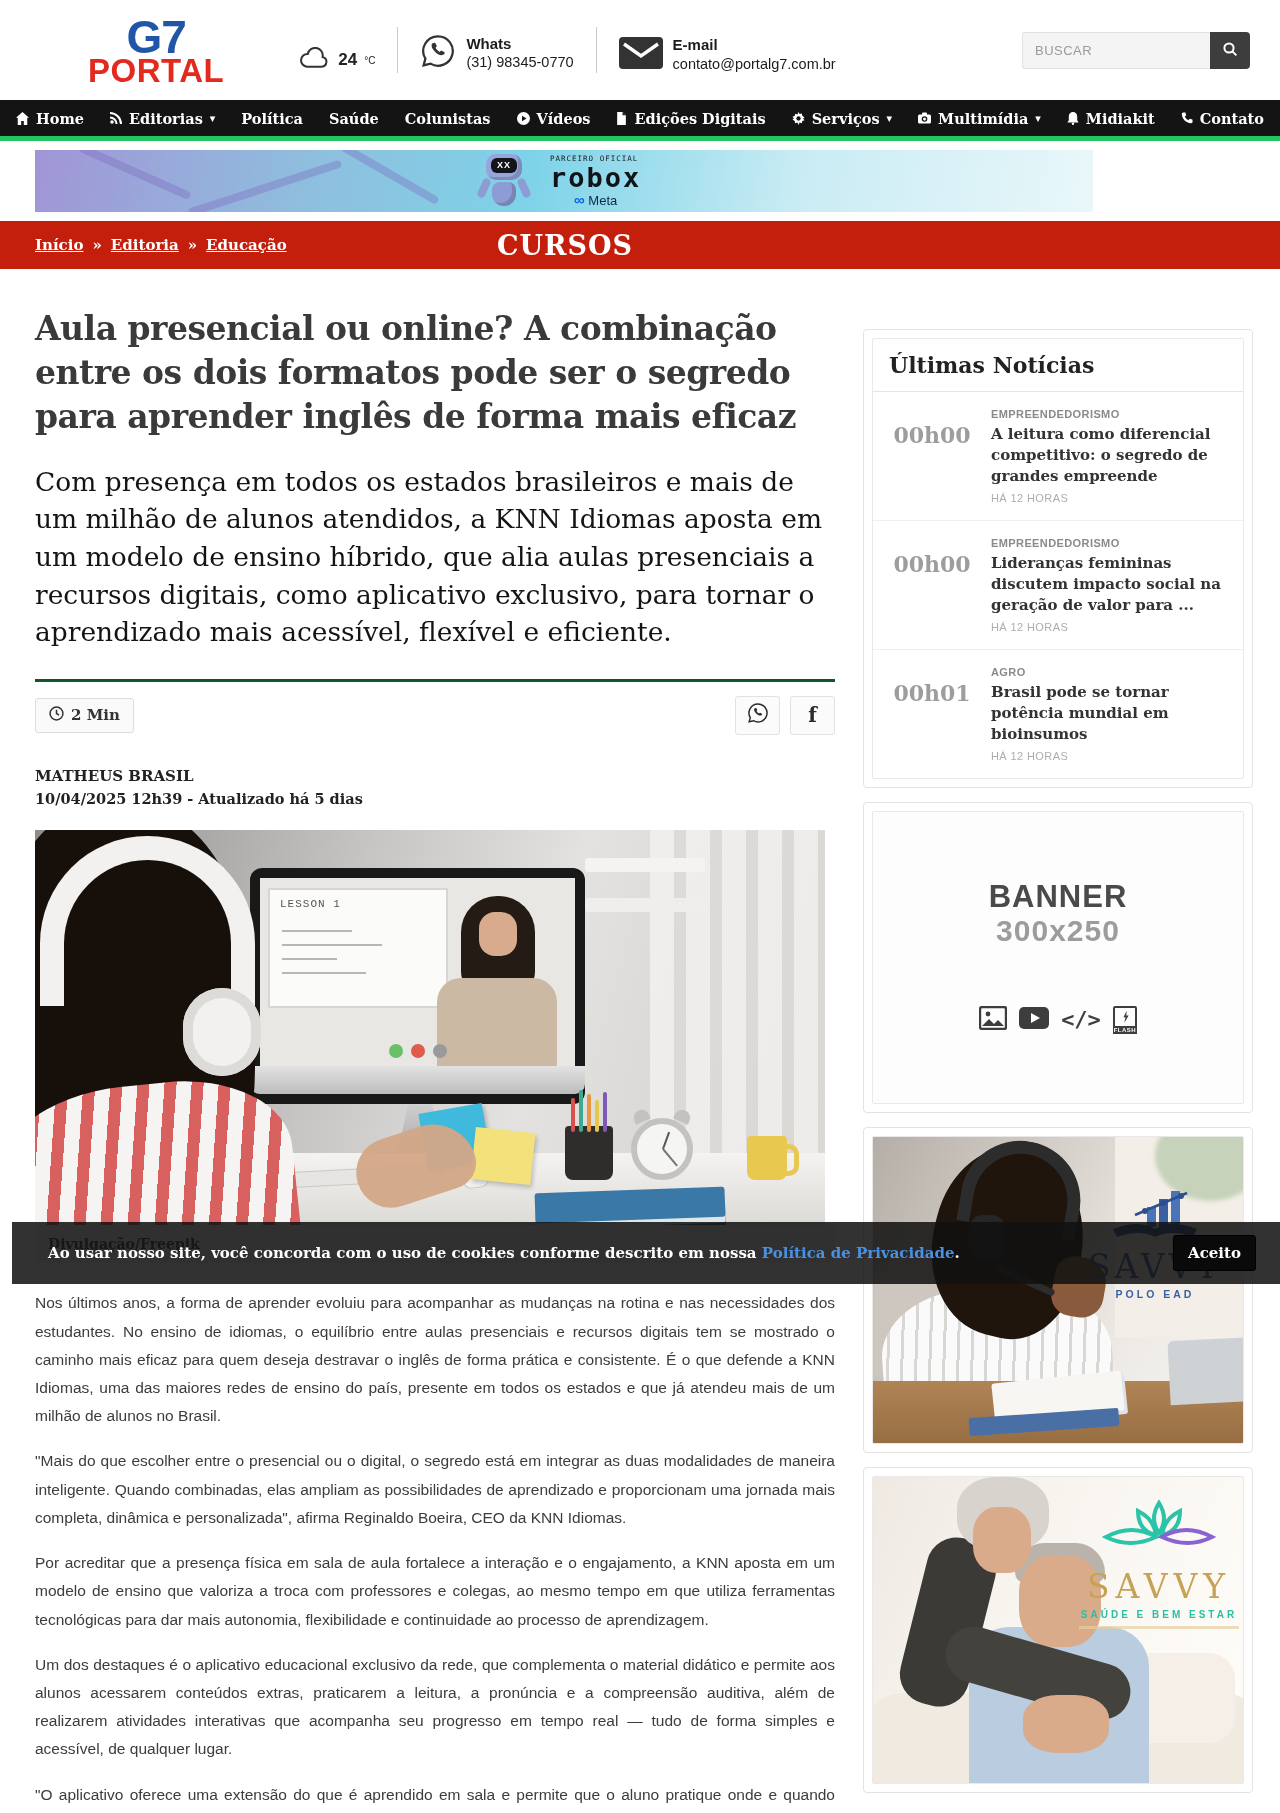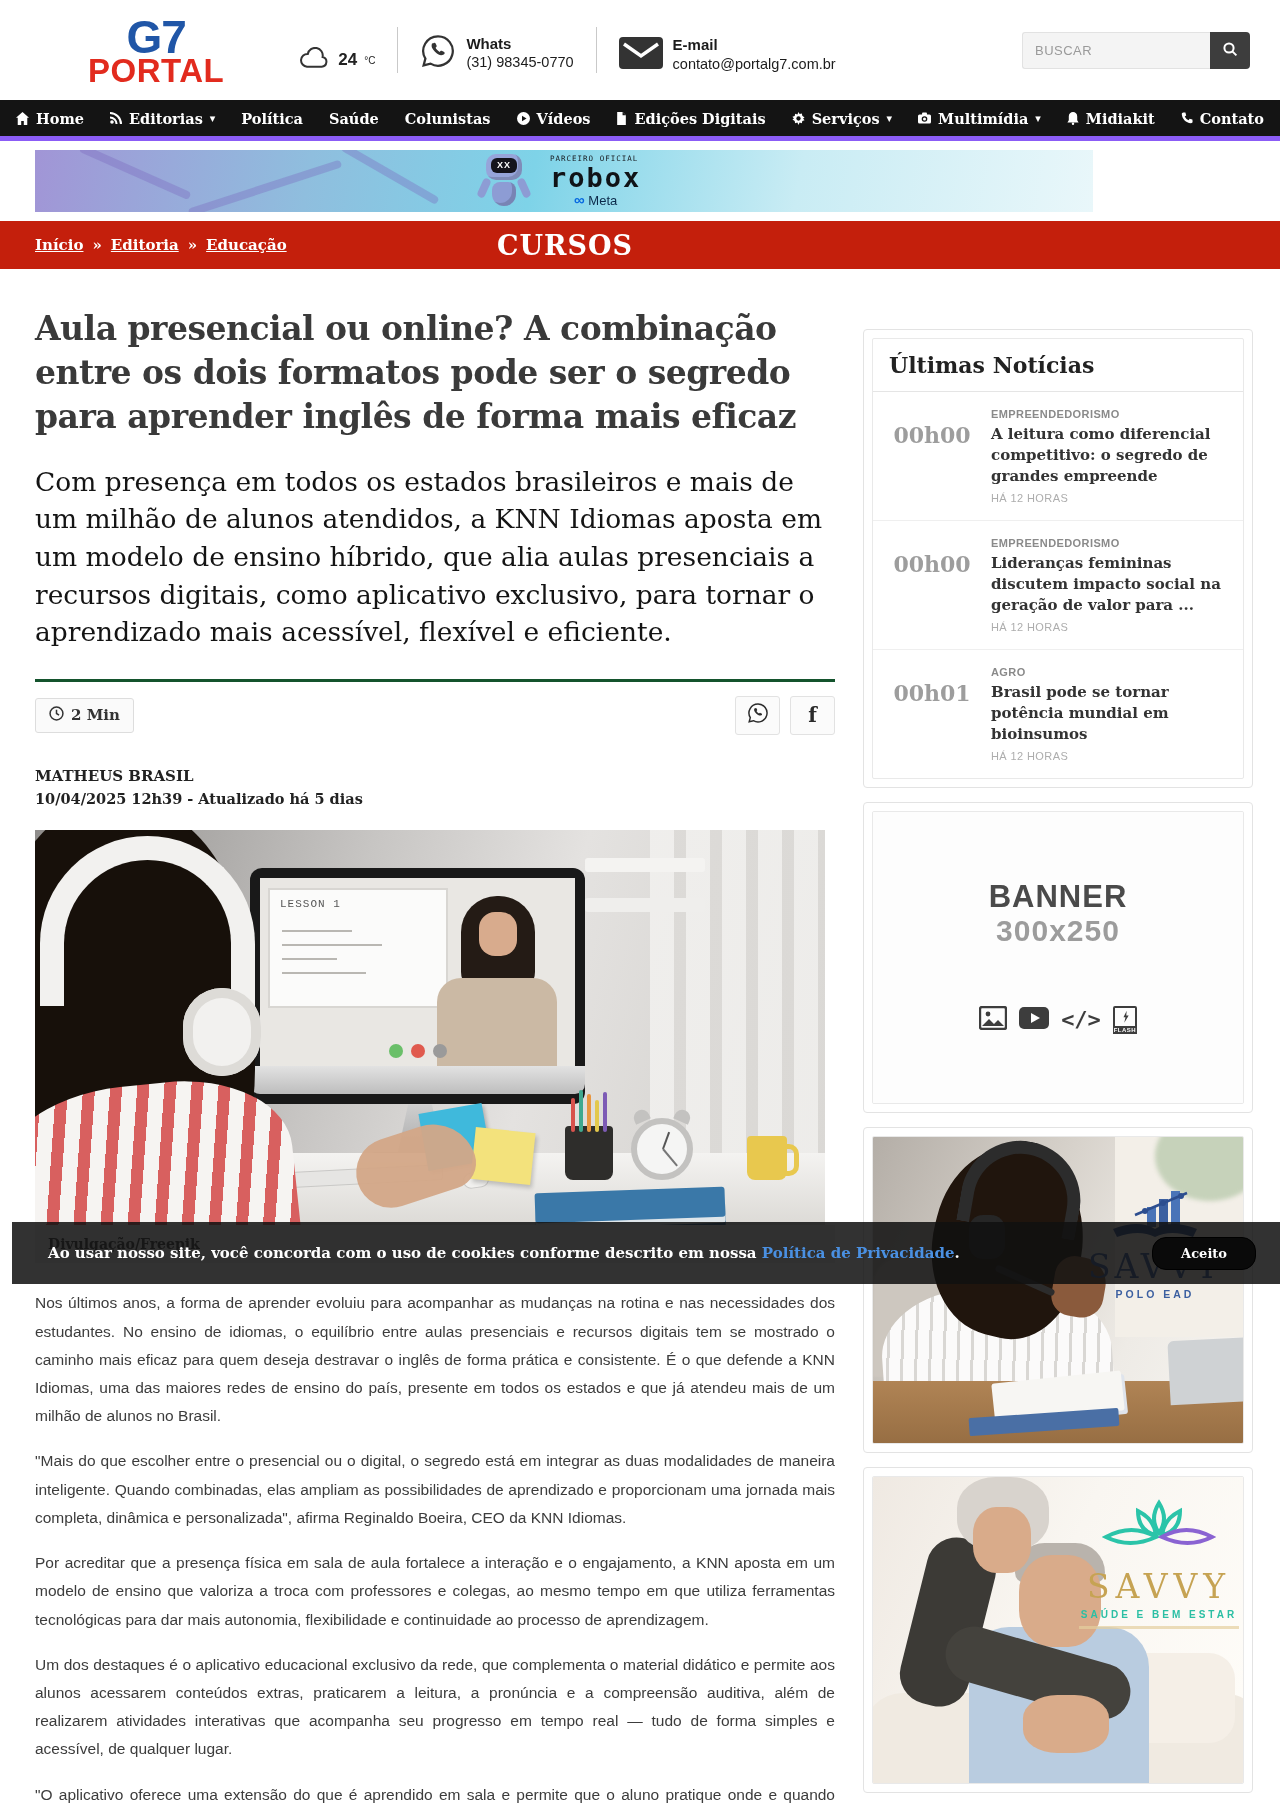--- a/index.html
+++ b/index.html
@@ -19,21 +19,21 @@
   .contact{display:flex;align-items:center;gap:10px}
   .contact .lines{line-height:1.25}
   .contact .l1{font-weight:bold;font-size:15px;color:#1c1c1c}
   .contact .l2{font-size:14.5px;color:#1c1c1c}
   .searchbox{margin-left:auto;display:flex;align-items:center}
   .searchbox input{width:188px;height:37px;background:#f4f4f4;border:1px solid #e2e2e2;border-right:none;padding:0 12px;font-size:13px;color:#555;letter-spacing:.5px;border-radius:3px 0 0 3px;outline:none}
   .searchbox input::placeholder{color:#9a9a9a}
   .searchbox button{width:40px;height:37px;background:#3d3d3d;border:none;border-radius:0 4px 4px 0;cursor:pointer;display:flex;align-items:center;justify-content:center}
 
   
-  .nav{height:41px;background:#141414;display:flex;justify-content:center;align-items:stretch;border-bottom:5px solid #8b5cf6}
+  .nav{height:41px;background:#141414;display:flex;justify-content:center;align-items:stretch;border-bottom:5px solid #22c55e}
   .nav-item{display:flex;align-items:center;gap:7px;padding:0 13px;color:#fff;font-family:"DejaVu Serif",serif;font-weight:bold;font-size:14.5px;cursor:pointer;white-space:nowrap}
   .nav-item svg{display:block}
   .caret{font-size:11px}
 
   
   .top-banner{width:1058px;height:62px;margin:9px 0 0 35px;background:linear-gradient(100deg,#a195d6 0%,#8fbede 26%,#7ed3e8 47%,#c9ecf4 72%,#e9f7fa 100%);position:relative;overflow:hidden;cursor:pointer}
   .net-line{position:absolute;background:rgba(120,100,190,.35);border-radius:4px}
   .robot{position:absolute;left:435px;top:4px;width:70px;height:56px}
   .robot .head{position:absolute;left:16px;top:0;width:36px;height:26px;background:#96a5da;border-radius:10px;box-shadow:inset -4px -3px 0 rgba(0,0,0,.15)}
   .robot .face{position:absolute;left:21px;top:4px;width:26px;height:15px;background:#14141c;border-radius:6px;color:#fff;font-size:9px;font-weight:bold;text-align:center;line-height:15px;letter-spacing:1px}
@@ -163,21 +163,21 @@
   .saude .w-arm2{position:absolute;left:70px;top:168px;width:190px;height:56px;background:#44423d;border-radius:28px;transform:rotate(16deg)}
   .saude .hands{position:absolute;left:150px;top:218px;width:86px;height:58px;background:#d9ab8a;border-radius:40%}
   .savvy-word-gold{font-family:"DejaVu Serif",serif;font-size:33px;color:#c6a353;letter-spacing:6px}
   .savvy-tag-teal{font-size:10px;font-weight:bold;color:#2bbfa4;letter-spacing:3px;margin-top:3px}
   .gold-line{height:3px;background:#e4cf9e;margin-top:6px;opacity:.7}
 
   
   .cookie{position:absolute;left:12px;top:1222px;width:1280px;height:62px;background:rgba(16,16,16,.86);z-index:60;display:flex;align-items:center;padding:0 36px}
   .cookie .txt{color:#fff;font-family:"DejaVu Serif",serif;font-weight:bold;font-size:15px}
   .cookie .txt a{color:#4a90e2;cursor:pointer;text-decoration:none}
-  .cookie .accept{margin-left:auto;background:#0a0a0a;color:#fff;border:1px solid #000;border-radius:14px;padding:8px 28px;font-family:"DejaVu Serif",serif;font-weight:bold;font-size:13px;cursor:pointer}
+  .cookie .accept{margin-left:auto;background:#0a0a0a;color:#fff;border:1px solid #000;border-radius:3px;padding:8px 14px;font-family:"DejaVu Serif",serif;font-weight:bold;font-size:15px;cursor:pointer}
 </style>
 </head>
 <body>
 
 <div class="header">
   <div class="logo">
     <div class="g7">G7</div>
     <div class="portal">PORTAL</div>
   </div>
 

